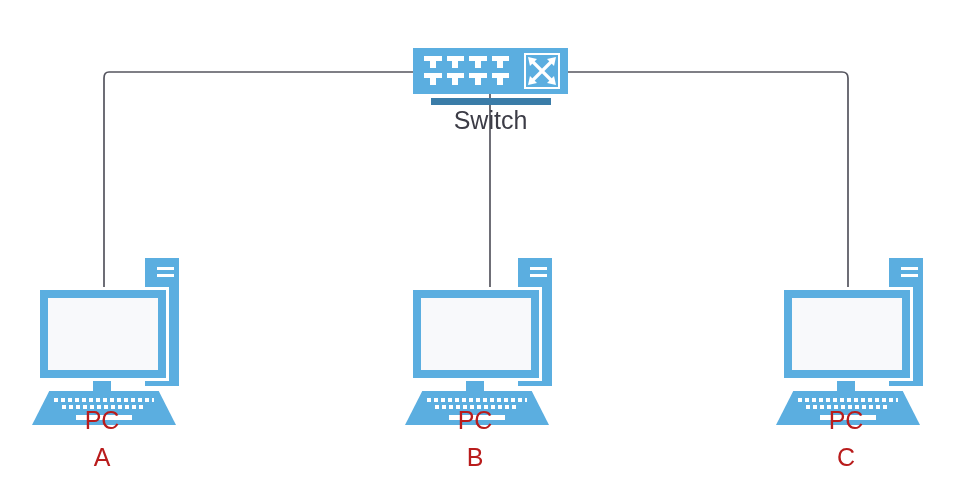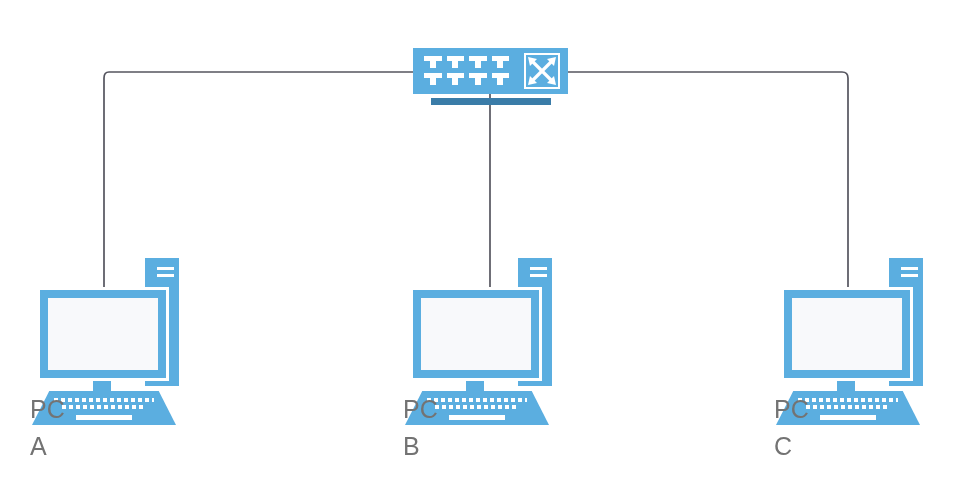--- a/index.html
+++ b/index.html
@@ -186,24 +186,25 @@
     position: absolute;
     left: 44px;
     top: 24px;
     width: 56px;
     height: 5px;
     background: #ffffff;
   }
   .pc-label {
     position: absolute;
     left: 0;
-    top: 140px;
+    top: 151px;
     width: 144px;
+    text-align: center;
     font-size: 25px;
-    color: #737373;
+    color: #b91c1c;
     line-height: 1.12;
     z-index: 4;
   }
   .pc-label .ln2 { display: block; margin-top: 9px; }
 </style>
 </head>
 <body>
 
 <div id="canvas">
 
@@ -236,20 +237,21 @@
             <g fill="#ffffff">
               <polygon points="2,2 11,4 4,11"></polygon>
               <polygon points="30,2 28,11 21,4"></polygon>
               <polygon points="2,30 4,21 11,28"></polygon>
               <polygon points="30,30 21,28 28,21"></polygon>
             </g>
           </svg>
         </div>
       </div>
       <div class="switch-underline"></div>
+      <div class="switch-label">Switch</div>
     </div>
 
     <div class="pc-group" style="left:30px;">
       <div class="tower">
         <span class="vent v1"></span>
         <span class="vent v2"></span>
       </div>
       <div class="monitor">
         <div class="screen"></div>
       </div>

